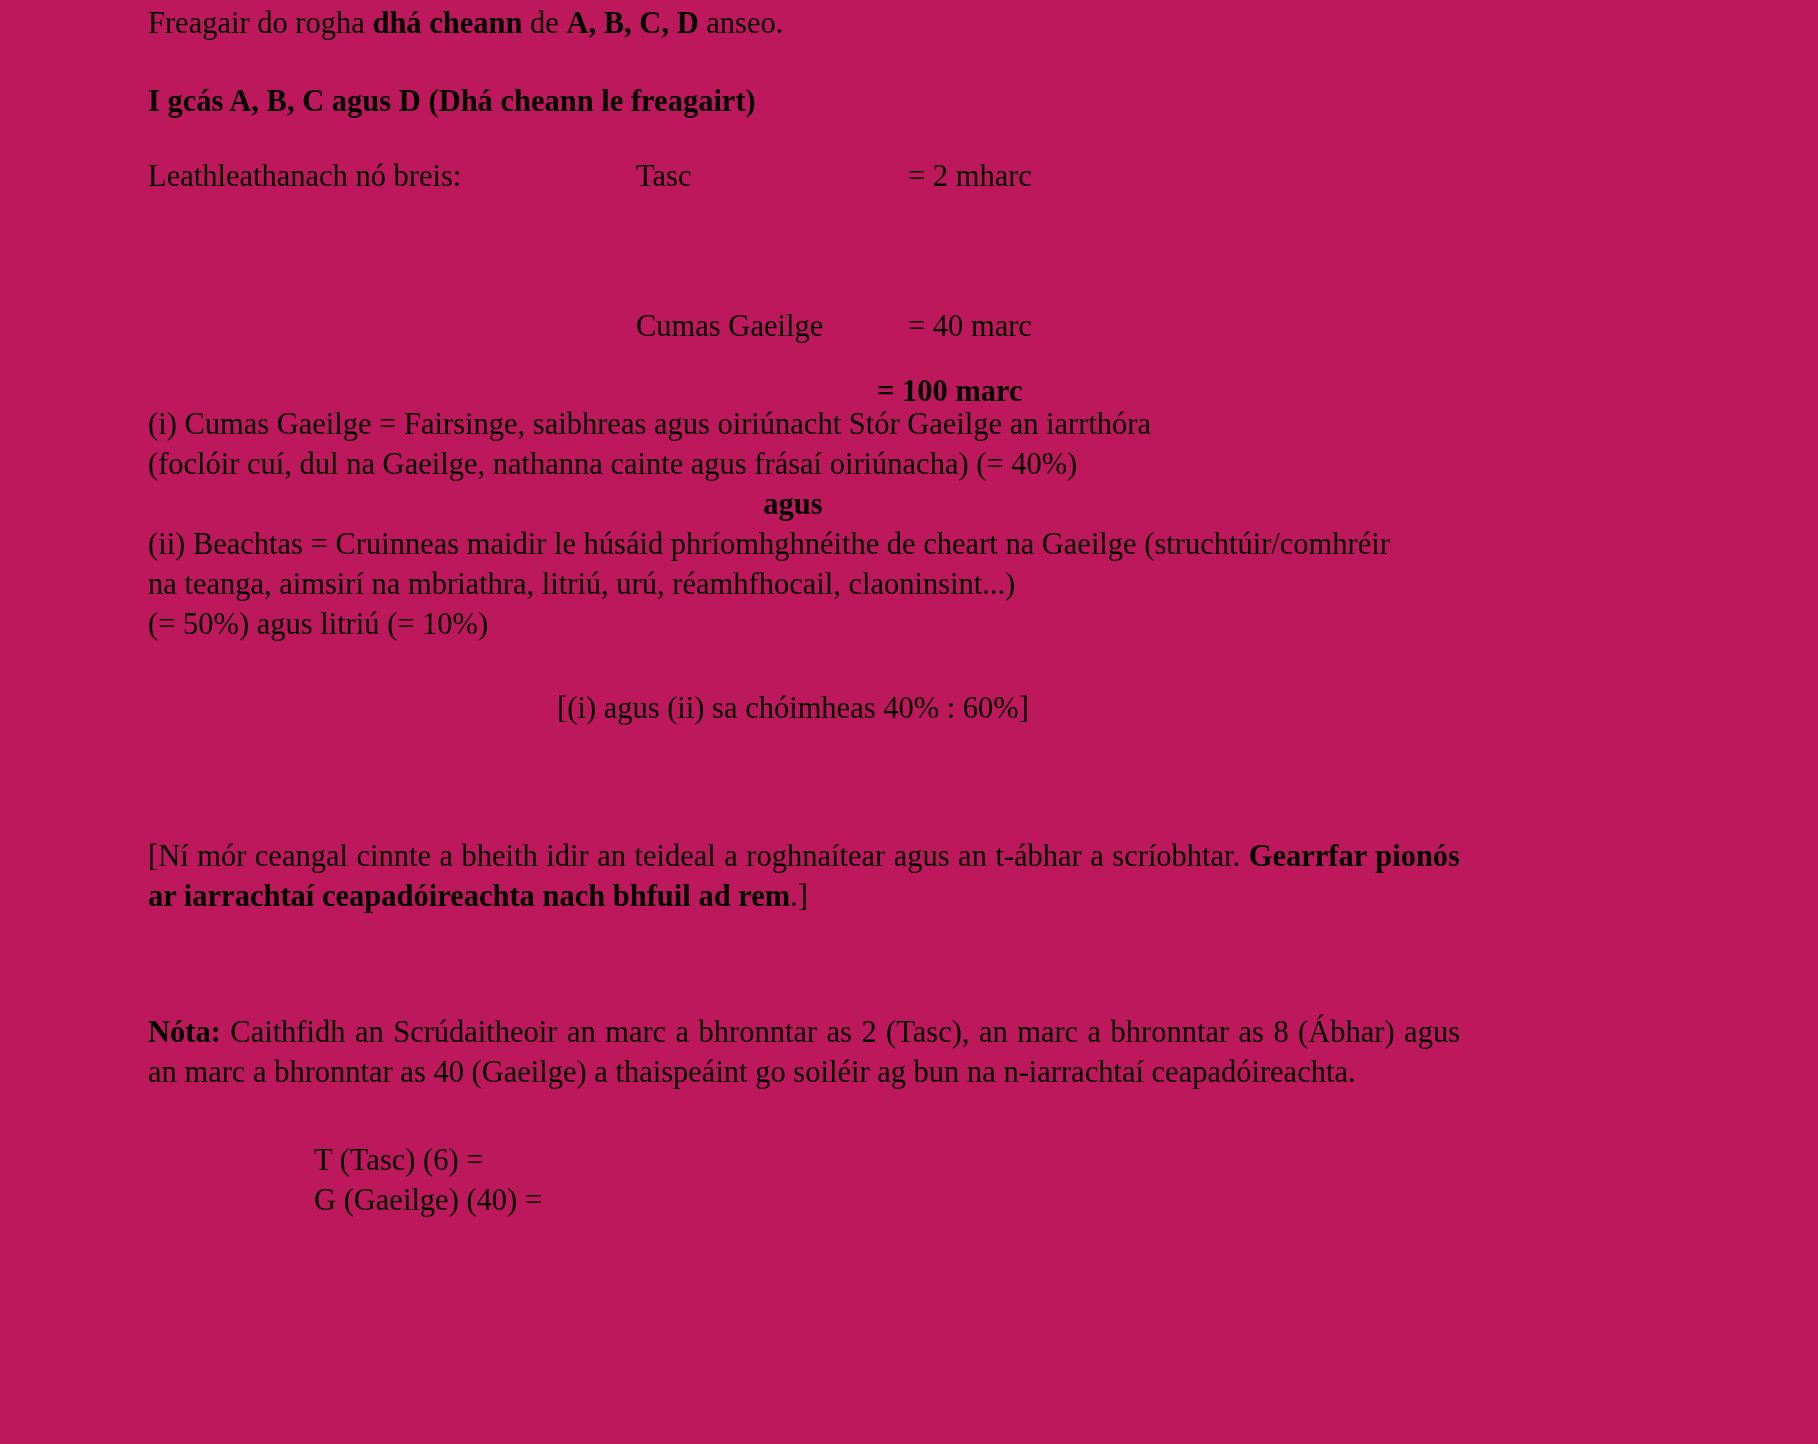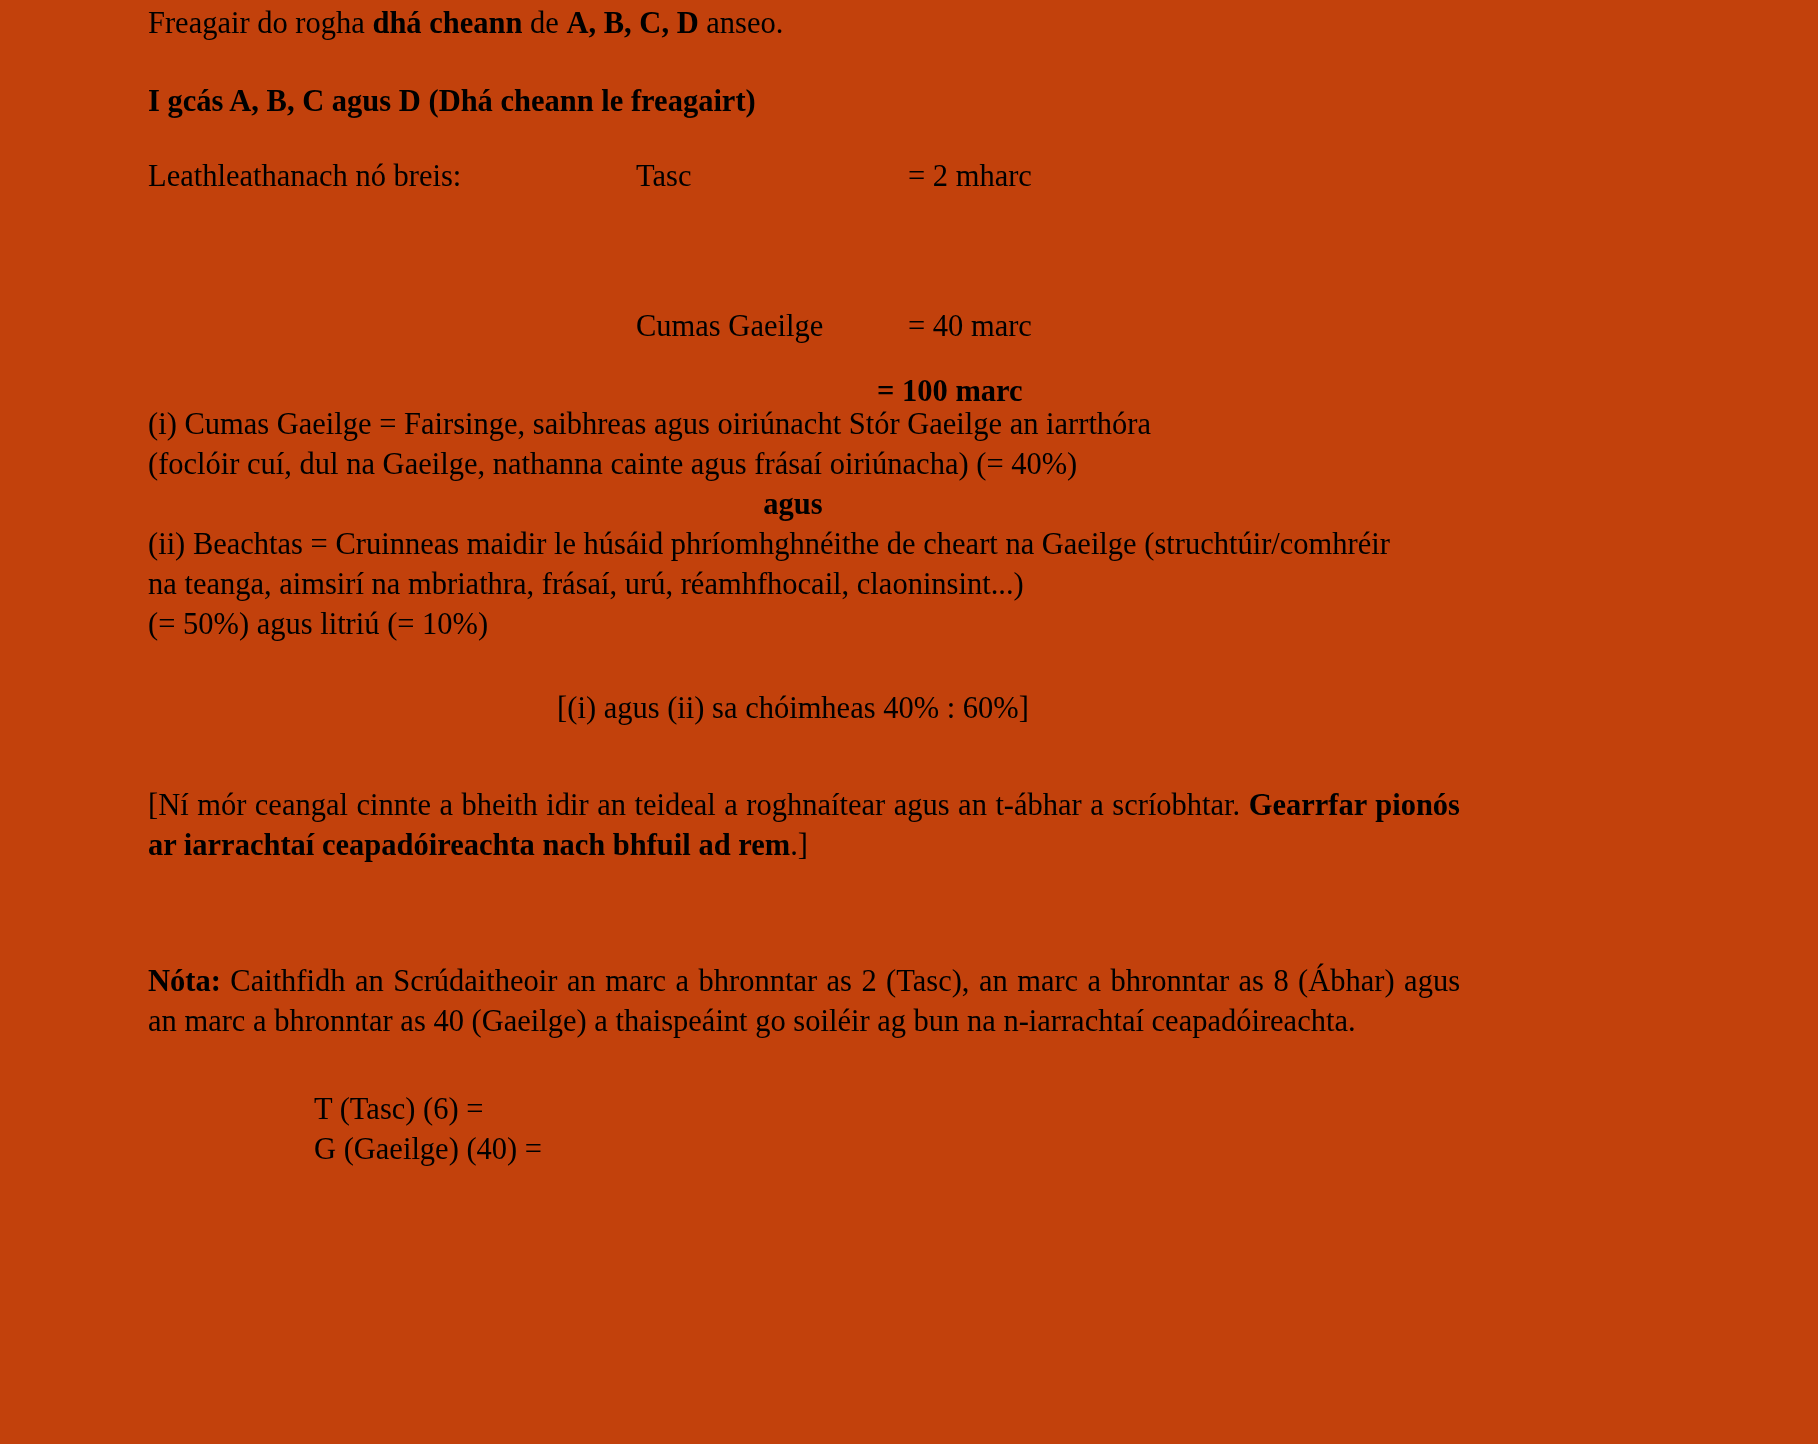--- a/index.html
+++ b/index.html
@@ -11,21 +11,21 @@
     width: 1818px;
     height: 1444px;
     font-family: "Liberation Serif", "DejaVu Serif", serif;
     color: #000000;
     overflow: hidden;
   }
   .page {
     position: relative;
     width: 1818px;
     height: 1444px;
-    background: #c2410c;
+    background: #be185d;
     box-sizing: border-box;
     padding: 0;
   }
   .content {
     position: absolute;
     left: 148px;
     top: 0;
     width: 1312px;
   }
   b, .b { font-weight: bold; }
@@ -127,21 +127,21 @@
   }
 
   
   .para {
     font-size: 30.5px;
     line-height: 1.31;
     text-align: justify;
     text-justify: inter-word;
     width: 1312px;
   }
-  .para-bracket { margin-top: 63px; }
+  .para-bracket { margin-top: 114px; }
   .para-nota { margin-top: 96px; }
 
   
   .answers {
     margin-top: 48px;
     margin-left: 166px;
   }
   .ans-line {
     font-size: 30.5px;
     line-height: 1.31;
@@ -175,21 +175,21 @@
       </div>
 
       <div class="marks-sum">= 100 marc</div>
     </div>
 
     <div class="criteria">
       <div class="crit-line">(i) Cumas Gaeilge = Fairsinge, saibhreas agus oiriúnacht Stór Gaeilge an iarrthóra</div>
       <div class="crit-line">(foclóir cuí, dul na Gaeilge, nathanna cainte agus frásaí oiriúnacha) (= 40%)</div>
       <div class="crit-center">agus</div>
       <div class="crit-wrap">(ii) Beachtas = Cruinneas maidir le húsáid phríomhghnéithe de cheart na Gaeilge (struchtúir/comhréir</div>
-      <div class="crit-line">na teanga, aimsirí na mbriathra, frásaí, urú, réamhfhocail, claoninsint...)</div>
+      <div class="crit-line">na teanga, aimsirí na mbriathra, litriú, urú, réamhfhocail, claoninsint...)</div>
       <div class="crit-line">(= 50%) agus litriú (= 10%)</div>
     </div>
 
     <div class="ratio">[(i) agus (ii) sa chóimheas 40% : 60%]</div>
 
     <div class="para para-bracket"><span>[Ní mór ceangal cinnte a bheith idir an teideal a roghnaítear agus an t-ábhar a scríobhtar. </span><b>Gearrfar pionós ar iarrachtaí ceapadóireachta nach bhfuil ad rem</b><span>.]</span></div>
 
     <div class="para para-nota"><b>Nóta:</b><span> Caithfidh an Scrúdaitheoir an marc a bhronntar as 2 (Tasc), an marc a bhronntar as 8 (Ábhar) agus an marc a bhronntar as 40 (Gaeilge) a thaispeáint go soiléir ag bun na n-iarrachtaí ceapadóireachta.</span></div>
 
     <div class="answers">

